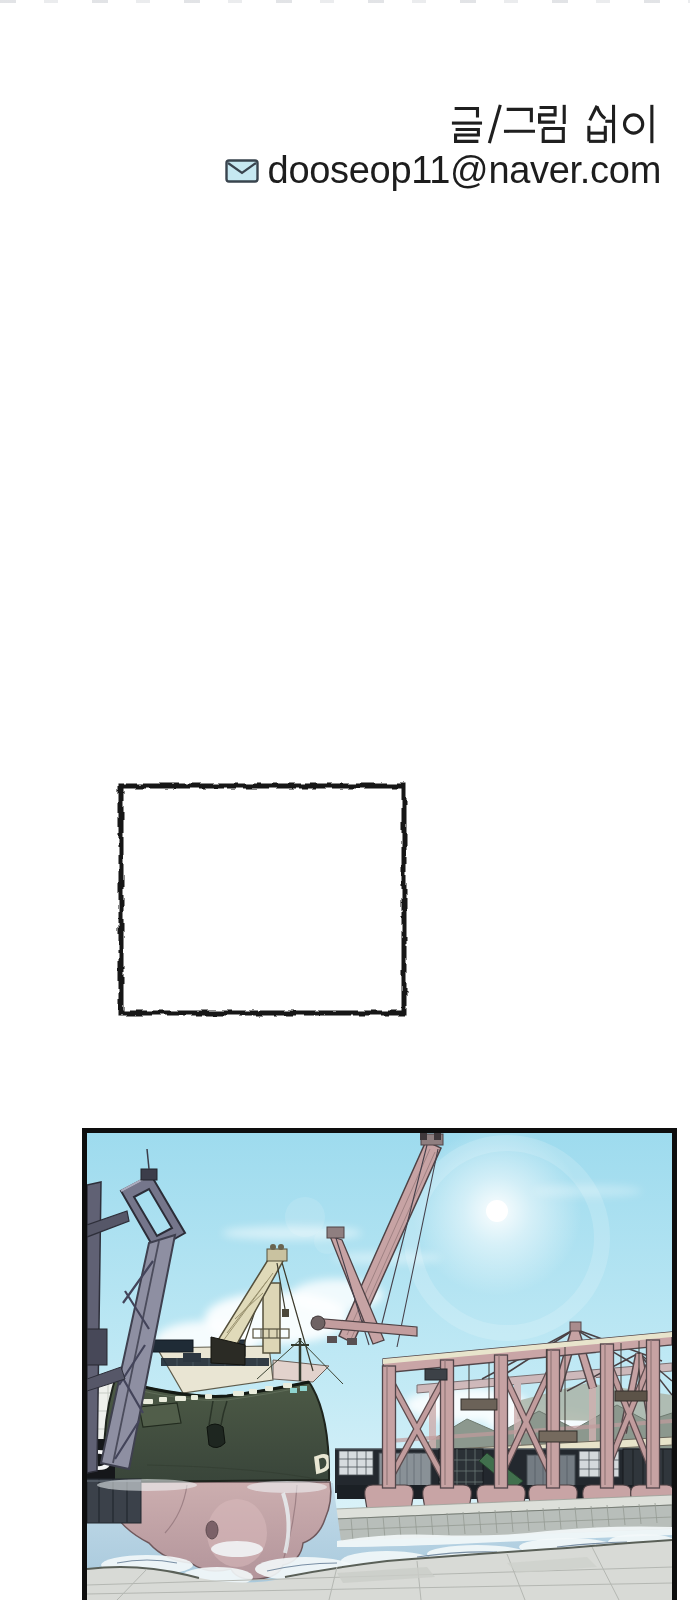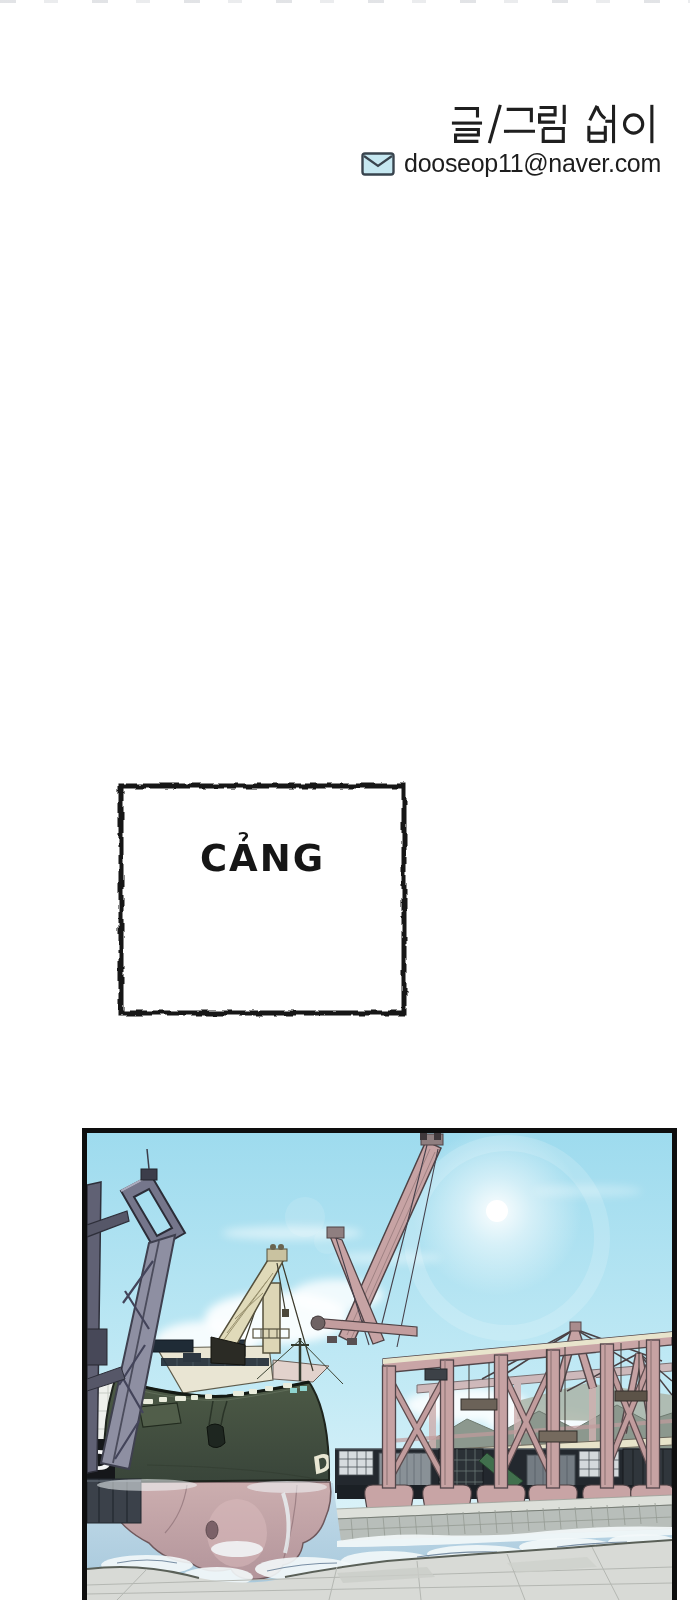--- a/index.html
+++ b/index.html
@@ -8,21 +8,21 @@
   .sr-only{position:absolute;width:1px;height:1px;overflow:hidden;clip:rect(0 0 0 0);white-space:nowrap;}
 
   
   #top-artifact{position:absolute;top:0;left:0;right:0;height:3px;opacity:.55;
     background:repeating-linear-gradient(90deg, rgba(150,156,166,.5) 0 16px, transparent 16px 44px,
       rgba(150,156,166,.35) 44px 58px, transparent 58px 92px);}
 
   
   #byline{position:absolute;top:103px;right:29px;}
   #email-row{position:absolute;top:149px;right:29px;display:flex;align-items:center;gap:9px;}
-  #email-text{font-size:25px;color:#1d1d1d;letter-spacing:-.3px;}
+  #email-text{font-size:38px;color:#1d1d1d;letter-spacing:-.3px;}
 
   
   #caption-frame{position:absolute;left:112px;top:777px;width:301px;height:245px;}
   #caption-text{position:absolute;left:118px;top:836px;width:289px;text-align:center;
     font-family:"DejaVu Sans",sans-serif;font-weight:bold;font-size:37px;line-height:46px;
     color:#161616;letter-spacing:2px;}
 
   
   #panel{position:absolute;left:82px;top:1128px;width:595px;height:472px;box-sizing:border-box;
     border:5px solid #0e0e0e;border-bottom:none;background:#bfe6f2;}
@@ -73,21 +73,20 @@
       <defs>
         <filter id="rough" x="-10%" y="-10%" width="120%" height="120%">
           <feTurbulence type="fractalNoise" baseFrequency="0.09" numOctaves="2" seed="3" result="n"></feTurbulence>
           <feDisplacementMap in="SourceGraphic" in2="n" scale="5"></feDisplacementMap>
         </filter>
       </defs>
       <rect x="9" y="9" width="283" height="227" fill="#ffffff" stroke="#141414" stroke-width="5" filter="url(#rough)"></rect>
     </svg>
   </div>
   <div id="caption-text">
-    <div>CẢNG</div>
   </div>
 
   <div id="panel">
     <svg width="585" height="467" viewBox="0 0 585 467">
       <defs>
         <linearGradient id="skyG" x1="0" y1="0" x2="0" y2="1">
           <stop offset="0" stop-color="#9edbee"></stop>
             <stop offset=".55" stop-color="#c3eaf5"></stop>
           <stop offset="1" stop-color="#eaf7fb"></stop>
         </linearGradient>

